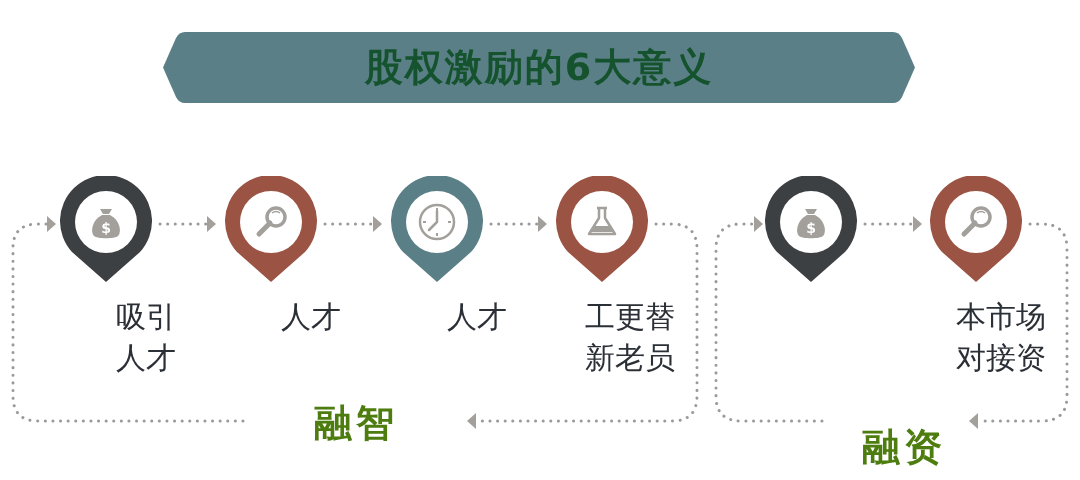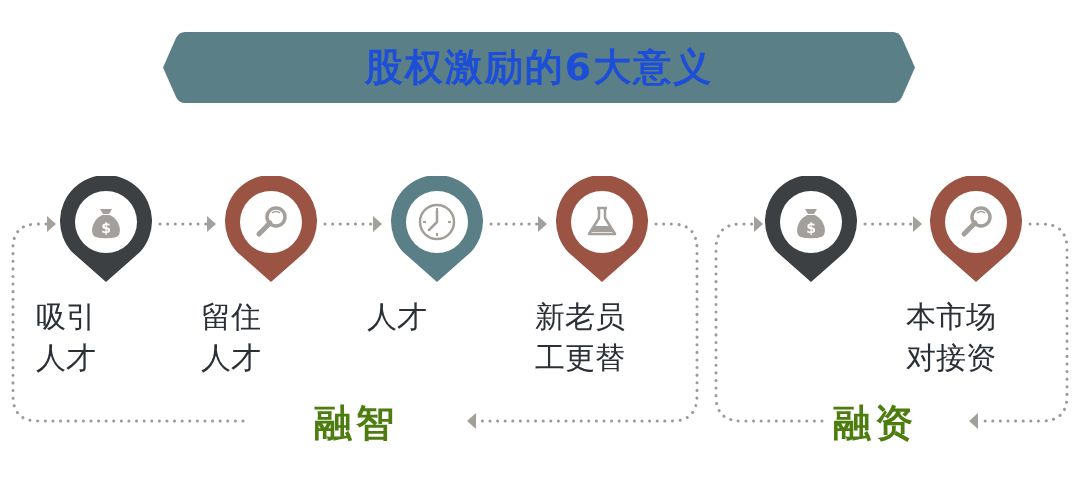--- a/index.html
+++ b/index.html
@@ -1,23 +1,23 @@
 <!DOCTYPE html>
 <html><head>
 <meta charset="utf-8">
 <style>
   html,body{margin:0;padding:0;background:#ffffff;}
   body{width:1080px;height:480px;position:relative;overflow:hidden;font-family:"DejaVu Sans","Liberation Sans",sans-serif;}
   .banner{position:absolute;left:163px;top:32px;width:752px;height:71px;}
   .banner svg{position:absolute;left:0;top:0;}
-  .banner-title{position:absolute;left:0;top:0;width:752px;height:92px;line-height:71px;text-align:center;color:#1d4ed8;font-size:38px;font-weight:bold;letter-spacing:2px;}
+  .banner-title{position:absolute;left:0;top:0;width:752px;height:92px;line-height:71px;text-align:center;color:#14532d;font-size:38px;font-weight:bold;letter-spacing:2px;}
   .connectors{position:absolute;left:0;top:0;}
   .pin{position:absolute;top:176px;width:92px;height:106px;}
   .pin svg{position:absolute;left:0;top:0;}
-  .label{position:absolute;top:296px;width:140px;text-align:left;color:#2b2f36;font-size:30px;line-height:41px;}
+  .label{position:absolute;top:296px;width:140px;text-align:right;color:#2b2f36;font-size:30px;line-height:41px;}
   .label div{white-space:nowrap;}
   .group-label{position:absolute;top:398px;color:#4d7c0f;font-size:38px;font-weight:bold;letter-spacing:4px;width:120px;text-align:center;}
 </style>
 </head>
 <body>
 
 <div class="banner">
   <svg width="752" height="71" viewBox="0 0 752 71">
     <path d="M22 0 H730 Q736 0 739 6 L752 35.5 L739 65 Q736 71 730 71 H22 Q16 71 13 65 L0 35.5 L13 6 Q16 0 22 0 Z" fill="#5b7f87"></path>
   </svg>
@@ -123,31 +123,30 @@
       <path d="M47 37 Q51 34 55 37" stroke="#a3a09c" stroke-width="1.5" fill="none"></path>
     </g>
   </svg>
 </div>
 
 <div class="label" style="left:36px;">
   <div>吸引</div>
   <div>人才</div>
 </div>
 <div class="label" style="left:201px;">
-  <div>留住</div>
   <div>人才</div>
 </div>
 <div class="label" style="left:367px;">
   <div>人才</div>
 </div>
 <div class="label" style="left:535px;">
+  <div>工更替</div>
   <div>新老员</div>
-  <div>工更替</div>
 </div>
 <div class="label" style="left:743px;">
 </div>
 <div class="label" style="left:906px;">
   <div>本市场</div>
   <div>对接资</div>
 </div>
 
 <div class="group-label" style="left:296px;">融智</div>
-<div class="group-label" style="left:815px;">融资</div>
+<div class="group-label" style="left:844px;margin-top:24px;">融资</div>
 
 </body></html>

